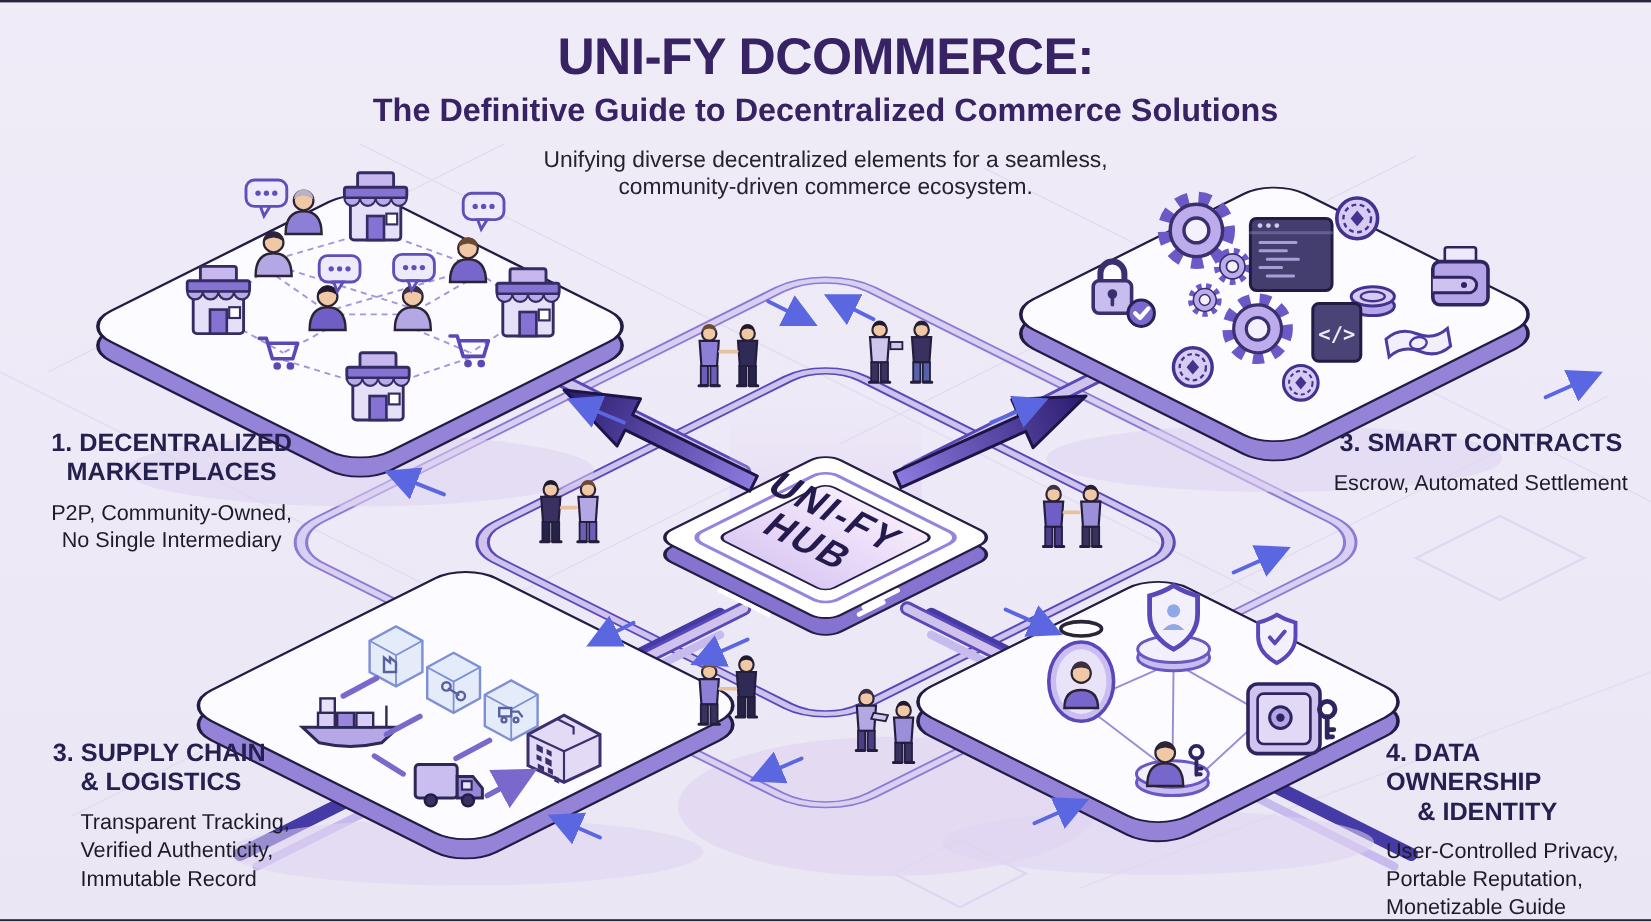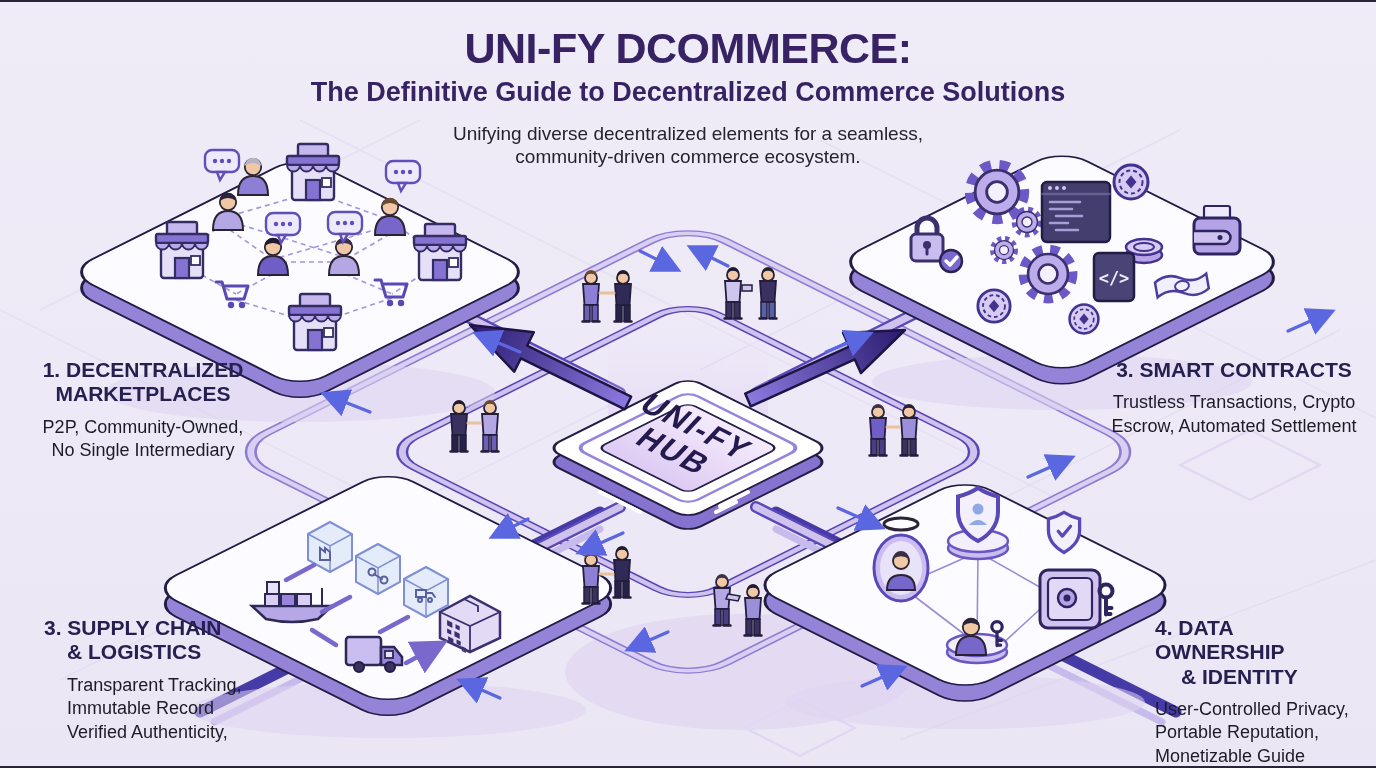--- a/index.html
+++ b/index.html
@@ -511,33 +511,32 @@
   <div class="d">
         <div>P2P, Community-Owned,</div>
                  <div>No Single Intermediary</div>
       </div>
 </div>
 <div class="sec sec2">
   <div class="h">
         <div class="l1">3. SMART CONTRACTS</div>
       </div>
   <div class="d">
-        <div>Trustless Transactions, Crypto</div>
                  <div>Escrow, Automated Settlement</div>
       </div>
 </div>
 <div class="sec sec3">
   <div class="h">
         <div class="l1">3. SUPPLY CHAIN</div>
                  <div class="l2">&amp; LOGISTICS</div>
       </div>
   <div class="d">
         <div>Transparent Tracking,</div>
+                 <div>Verified Authenticity,</div>
                  <div>Immutable Record</div>
-                 <div>Verified Authenticity,</div>
       </div>
 </div>
 <div class="sec sec4">
   <div class="h">
         <div class="l1">4. DATA OWNERSHIP</div>
                  <div class="l2">&amp; IDENTITY</div>
       </div>
   <div class="d">
         <div>User-Controlled Privacy,</div>
                  <div>Portable Reputation,</div>

